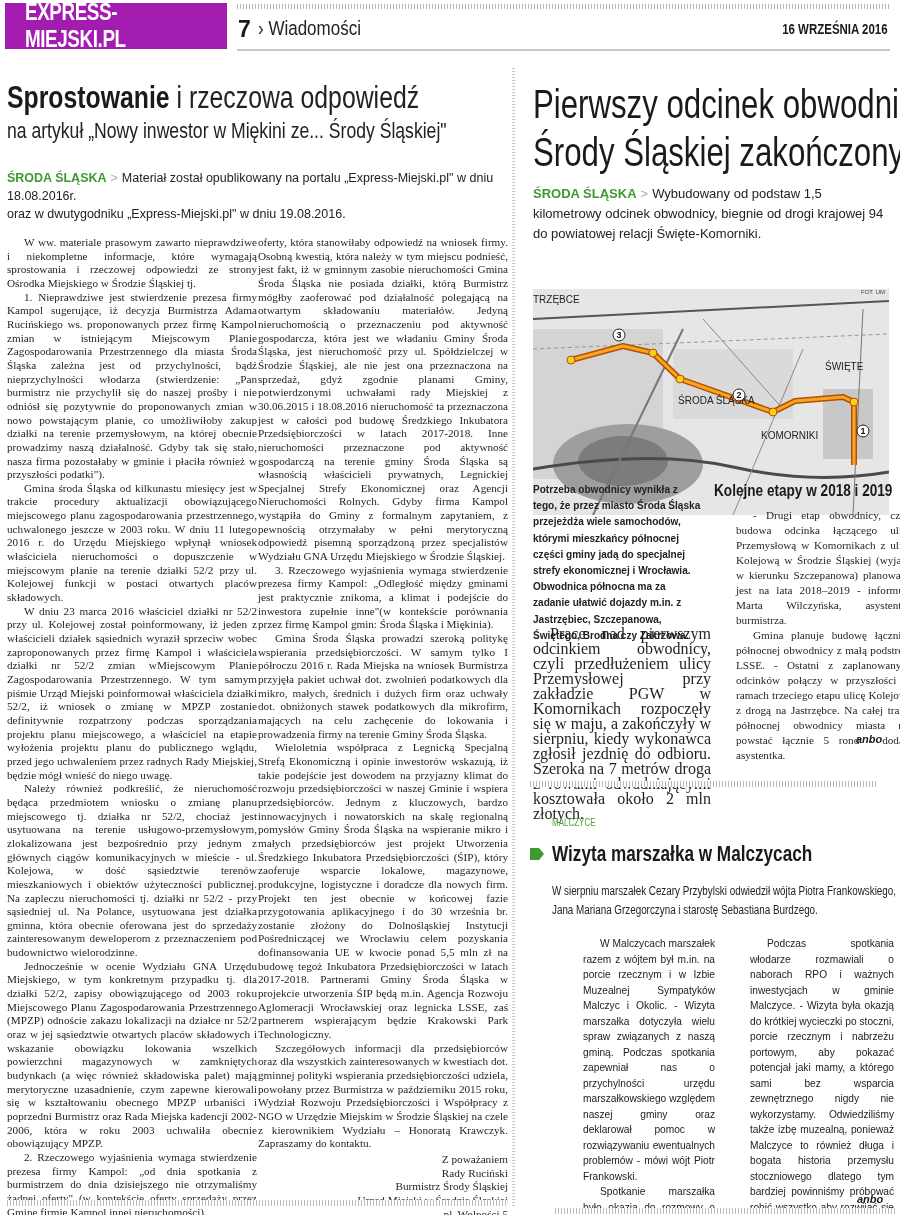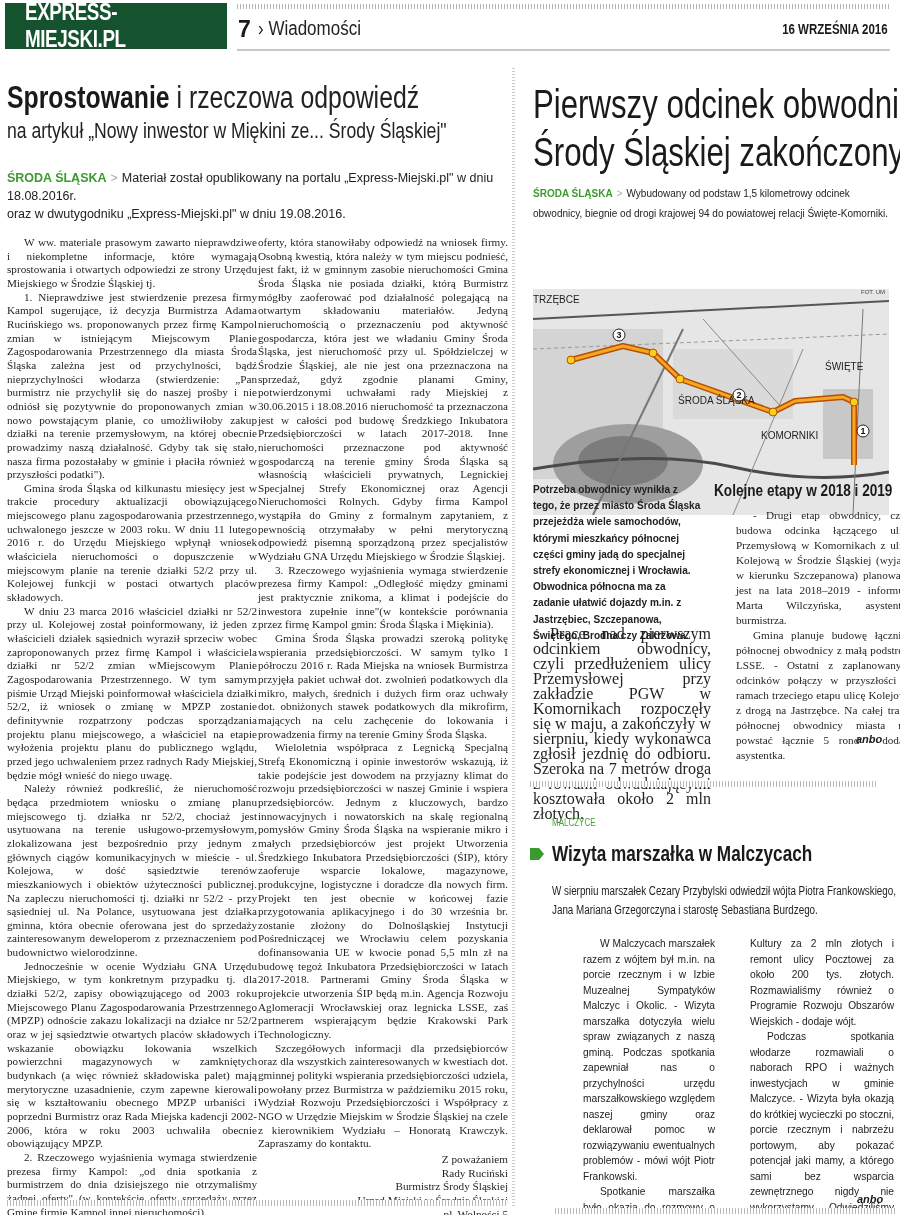--- a/index.html
+++ b/index.html
@@ -1,20 +1,20 @@
 <!DOCTYPE html>
 <html><head>
 <meta charset="utf-8">
 <style>
   * { box-sizing: border-box; margin: 0; padding: 0; }
   html, body { width: 900px; height: 1215px; background: #fff; overflow: hidden; }
   body { position: relative; font-family: "Liberation Serif", serif; color: #1a1a1a; }
 
   
-  .brand { position: absolute; left: 5px; top: 3px; width: 222px; height: 46px; background: #14532d;
+  .brand { position: absolute; left: 5px; top: 3px; width: 222px; height: 46px; background: #a21caf;
            color: #fff; font-family: "Liberation Sans", sans-serif; font-weight: bold; font-size: 23px;
            letter-spacing: -0.5px; display: flex; align-items: center; justify-content: center; transform-origin: left; }
   .brand span { display: inline-block; transform: scaleX(0.82); }
   .hdr-stripe { position: absolute; left: 137px; left: 237px; right: 10px; top: 4px; height: 5px;
                 background: repeating-linear-gradient(90deg, #b5b5b5 0 1px, #fff 1px 3px); }
   .hdr-line { position: absolute; left: 237px; right: 10px; top: 49px; height: 2px; background: #c7c7c7; }
   .pagenum { position: absolute; left: 238px; top: 16px; font-family: "Liberation Sans", sans-serif; font-weight: bold; font-size: 23px; }
   .section { position: absolute; left: 258px; top: 17px; font-family: "Liberation Sans", sans-serif; font-size: 20px; color: #222; transform: scaleX(0.85); transform-origin: left; }
   .date { position: absolute; right: 12px; top: 21px; font-family: "Liberation Sans", sans-serif; font-weight: bold; font-size: 14px; transform: scaleX(0.82); transform-origin: right; }
 
@@ -32,21 +32,21 @@
   .col p { text-indent: 17px; }
   .col1 { left: 7px; top: 236px; width: 250px; }
   .col2 { left: 258px; top: 236px; width: 250px; }
   .sign { text-align: right; text-indent: 0 !important; }
 
   .vsep { position: absolute; width: 3px; background: repeating-linear-gradient(180deg, #c9c9c9 0 1px, #fff 1px 3px); }
   .hsep { position: absolute; height: 6px; background: repeating-linear-gradient(90deg, #b9b9b9 0 1px, #fff 1px 3px); }
 
   
   .rh1 { position: absolute; left: 533px; top: 80px; font-family: "Liberation Sans", sans-serif; font-size: 40px; line-height: 48px; white-space: nowrap; transform: scaleX(0.78); transform-origin: left; color: #1a1a1a; }
-  .lead-right { left: 533px; top: 184px; width: 360px; font-size: 10px; line-height: 20px; }
+  .lead-right { left: 533px; top: 184px; width: 360px; font-size: 13px; line-height: 20px; }
   .map { position: absolute; left: 533px; top: 244px; width: 356px; height: 226px; margin-top: 45px; }
   .map-credit { position: absolute; right: 4px; top: 0; font-family: "Liberation Sans", sans-serif; font-size: 6px; color: #444; }
   .caption { position: absolute; left: 533px; top: 481px; width: 180px; font-family: "Liberation Sans", sans-serif; font-weight: bold; font-size: 10.6px; line-height: 16.2px; color: #222; transform: scaleX(0.95); transform-origin: left; }
   .col3 { left: 533px; top: 626px; width: 178px; font-size: 16px; line-height: 15px; }
   .rh2 { position: absolute; left: 714px; top: 481px; font-family: "Liberation Sans", sans-serif; font-weight: bold; font-size: 17px; white-space: nowrap; transform: scaleX(0.8); transform-origin: left; }
   .col4 { left: 716px; top: 508px; width: 176px; font-size: 11.2px; line-height: 15px; margin-left: 20px; }
   .sig { position: absolute; font-family: "Liberation Sans", sans-serif; font-weight: bold; font-size: 11px; font-style: italic; }
 
   
   .kicker { position: absolute; left: 552px; top: 817px; font-family: "Liberation Sans", sans-serif; font-size: 10px; color: #4aa43a; transform: scaleX(0.8); transform-origin: left; }
@@ -71,21 +71,21 @@
 <div class="hdr-line"></div>
 
 <div class="h1"><b>Sprostowanie</b><span class="light"> i rzeczowa odpowiedź</span></div>
 <div class="h1b">na artykuł „Nowy inwestor w Miękini ze... Środy Śląskiej"</div>
 <div class="lead lead-left">
   <span class="loc">ŚRODA ŚLĄSKA</span><span class="gt">&gt;</span><span>Materiał został opublikowany na portalu „Express-Miejski.pl" w dniu 18.08.2016r.</span><br>
   <span>oraz w dwutygodniku „Express-Miejski.pl" w dniu 19.08.2016.</span>
 </div>
 
 <div class="col col1">
-  <p>W ww. materiale prasowym zawarto nieprawdziwe i niekompletne informacje, które wymagają sprostowania i otwartych odpowiedzi ze strony Urzędu Miejskiego w Środzie Śląskiej tj.</p>
+  <p>W ww. materiale prasowym zawarto nieprawdziwe i niekompletne informacje, które wymagają sprostowania i rzeczowej odpowiedzi ze strony Ośrodka Miejskiego w Środzie Śląskiej tj.</p>
   <p>1. Nieprawdziwe jest stwierdzenie prezesa firmy Kampol sugerujące, iż decyzja Burmistrza Adama Rucińskiego ws. proponowanych przez firmę Kampol zmian w istniejącym Miejscowym Planie Zagospodarowania Przestrzennego dla miasta Środa Śląska zależna jest od przychylności, bądź nieprzychylności włodarza (stwierdzenie: „Pan burmistrz nie przychylił się do naszej prośby i nie odniósł się pozytywnie do proponowanych zmian w nowo powstającym planie, co umożliwiłoby zakup działki na terenie przemysłowym, na której obecnie prowadzimy naszą działalność. Gdyby tak się stało, nasza firma pozostałaby w gminie i płaciła również w przyszłości podatki").</p>
   <p>Gmina środa Śląska od kilkunastu miesięcy jest w trakcie procedury aktualizacji obowiązującego miejscowego planu zagospodarowania przestrzennego, uchwalonego jeszcze w 2003 roku. W dniu 11 lutego 2016 r. do Urzędu Miejskiego wpłynął wniosek właściciela nieruchomości o dopuszczenie w miejscowym planie na terenie działki 52/2 przy ul. Kolejowej funkcji w postaci otwartych placów składowych.</p>
   <p>W dniu 23 marca 2016 właściciel działki nr 52/2 przy ul. Kolejowej został poinformowany, iż jeden z właścicieli działek sąsiednich wyraził sprzeciw wobec zaproponowanych przez firmę Kampol i właściciela działki nr 52/2 zmian wMiejscowym Planie Zagospodarowania Przestrzennego. W tym samym piśmie Urząd Miejski poinformował właściciela działki 52/2, iż wniosek o zmianę w MPZP zostanie definitywnie rozpatrzony podczas sporządzania projektu planu miejscowego, a właściciel na etapie wyłożenia projektu planu do publicznego wglądu, przed jego uchwaleniem przez radnych Rady Miejskiej, będzie mógł wnieść do niego uwagę.</p>
   <p>Należy również podkreślić, że nieruchomość będąca przedmiotem wniosku o zmianę planu miejscowego tj. działka nr 52/2, chociaż jest usytuowana na terenie usługowo-przemysłowym, zlokalizowana jest bezpośrednio przy jednym z głównych ciągów komunikacyjnych w mieście - ul. Kolejowa, w dość sąsiedztwie terenów mieszkaniowych i obiektów użyteczności publicznej. Na zapleczu nieruchomości tj. działki nr 52/2 - przy sąsiedniej ul. Na Polance, usytuowana jest działka gminna, która obecnie oferowana jest do sprzedaży zainteresowanym deweloperom z przeznaczeniem pod budownictwo wielorodzinne.</p>
   <p>Jednocześnie w ocenie Wydziału GNA Urzędu Miejskiego, w tym konkretnym przypadku tj. dla działki 52/2, zapisy obowiązującego od 2003 roku Miejscowego Planu Zagospodarowania Przestrzennego (MPZP) odnoście zakazu lokalizacji na działce nr 52/2 oraz w jej sąsiedztwie otwartych placów składowych i wskazanie obowiązku lokowania wszelkich powierzchni magazynowych w zamkniętych budynkach (a więc również składowiska palet) mają merytoryczne uzasadnienie, czym zapewne kierowali się w kształtowaniu obecnego MPZP urbaniści i poprzedni Burmistrz oraz Rada Miejska kadencji 2002-2006, która w roku 2003 uchwaliła obecnie obowiązujący MPZP.</p>
   <p>2. Rzeczowego wyjaśnienia wymaga stwierdzenie prezesa firmy Kampol: „od dnia spotkania z burmistrzem do dnia dzisiejszego nie otrzymaliśmy żadnej oferty" (w kontekście oferty sprzedaży przez Gminę firmie Kampol innej nieruchomości).</p>
 
 </div>
 
 <div class="col col2">
@@ -176,17 +176,16 @@
 <div class="mh">Wizyta marszałka w Malczycach</div>
 <div class="mlead">
   <div>W sierpniu marszałek Cezary Przybylski odwiedził wójta Piotra Frankowskiego,</div>
   <div>Jana Mariana Grzegorczyna i starostę Sebastiana Burdzego.</div>
 </div>
 <div class="mcol mcol1">
   <p>W Malczycach marszałek razem z wójtem był m.in. na porcie rzecznym i w Izbie Muzealnej Sympatyków Malczyc i Okolic. - Wizyta marszałka dotyczyła wielu spraw związanych z naszą gminą. Podczas spotkania zapewniał nas o przychylności urzędu marszałkowskiego względem naszej gminy oraz deklarował pomoc w rozwiązywaniu ewentualnych problemów - mówi wójt Piotr Frankowski.</p>
   <p>Spotkanie marszałka było okazją do rozmowy o planowanych inwestycjach, które gmina chce zrealizować przy dofinansowaniu urzędu marszałkowskiego, a na którą złożyła już dokumentację aplikacyjną. - Te inwestycje, o których mowa to budowa oczyszczalni ścieków w Malczycach na ponad 10 mln złotych, remont Gminnego Ośrodka</p>
 </div>
 <div class="mcol mcol2">
-  <p style="text-indent:0">Kultury za 2 mln złotych i remont ulicy Pocztowej za około 200 tys. złotych. Rozmawialiśmy również o Programie Rozwoju Obszarów Wiejskich - dodaje wójt.</p>
   <p>Podczas spotkania włodarze rozmawiali o naborach RPO i ważnych inwestycjach w gminie Malczyce. - Wizyta była okazją do krótkiej wycieczki po stoczni, porcie rzecznym i nabrzeżu portowym, aby pokazać potencjał jaki mamy, a którego sami bez wsparcia zewnętrznego nigdy nie wykorzystamy. Odwiedziliśmy także izbę muzealną, ponieważ Malczyce to również długa i bogata historia przemysłu stoczniowego dlatego tym bardziej powinniśmy próbować robić wszystko aby rozwijać się w tym kierunku - podsumował wizytę wójt Piotr Frankowski.</p>
 </div>
 <div class="sig" style="left:857px; top:1193px;">anbo</div>
 <div class="hsep" style="left:555px; width:340px; top:1208px;"></div>
 
 </body></html>

